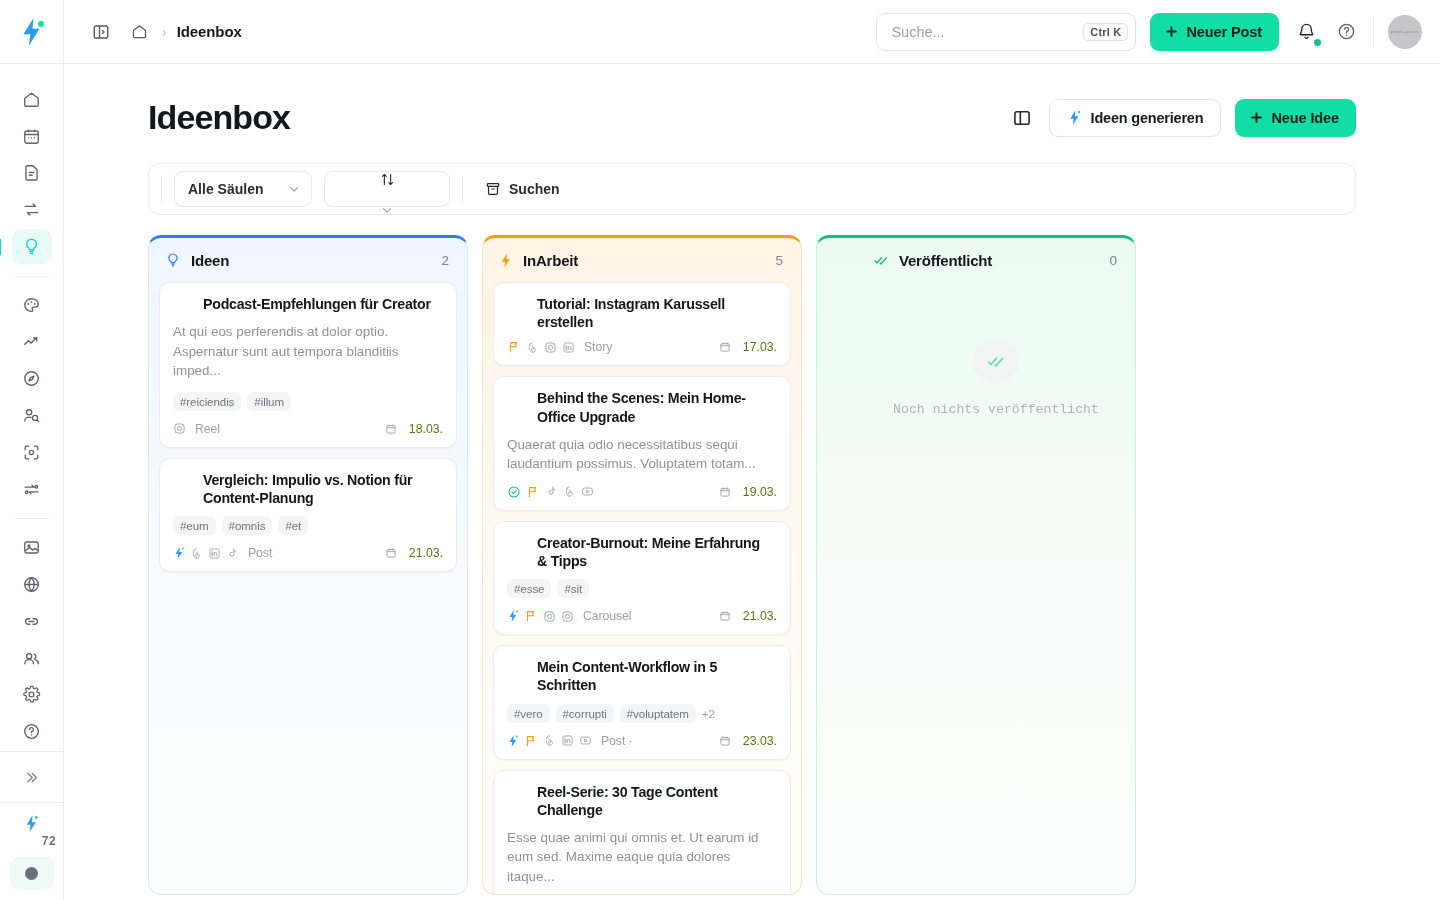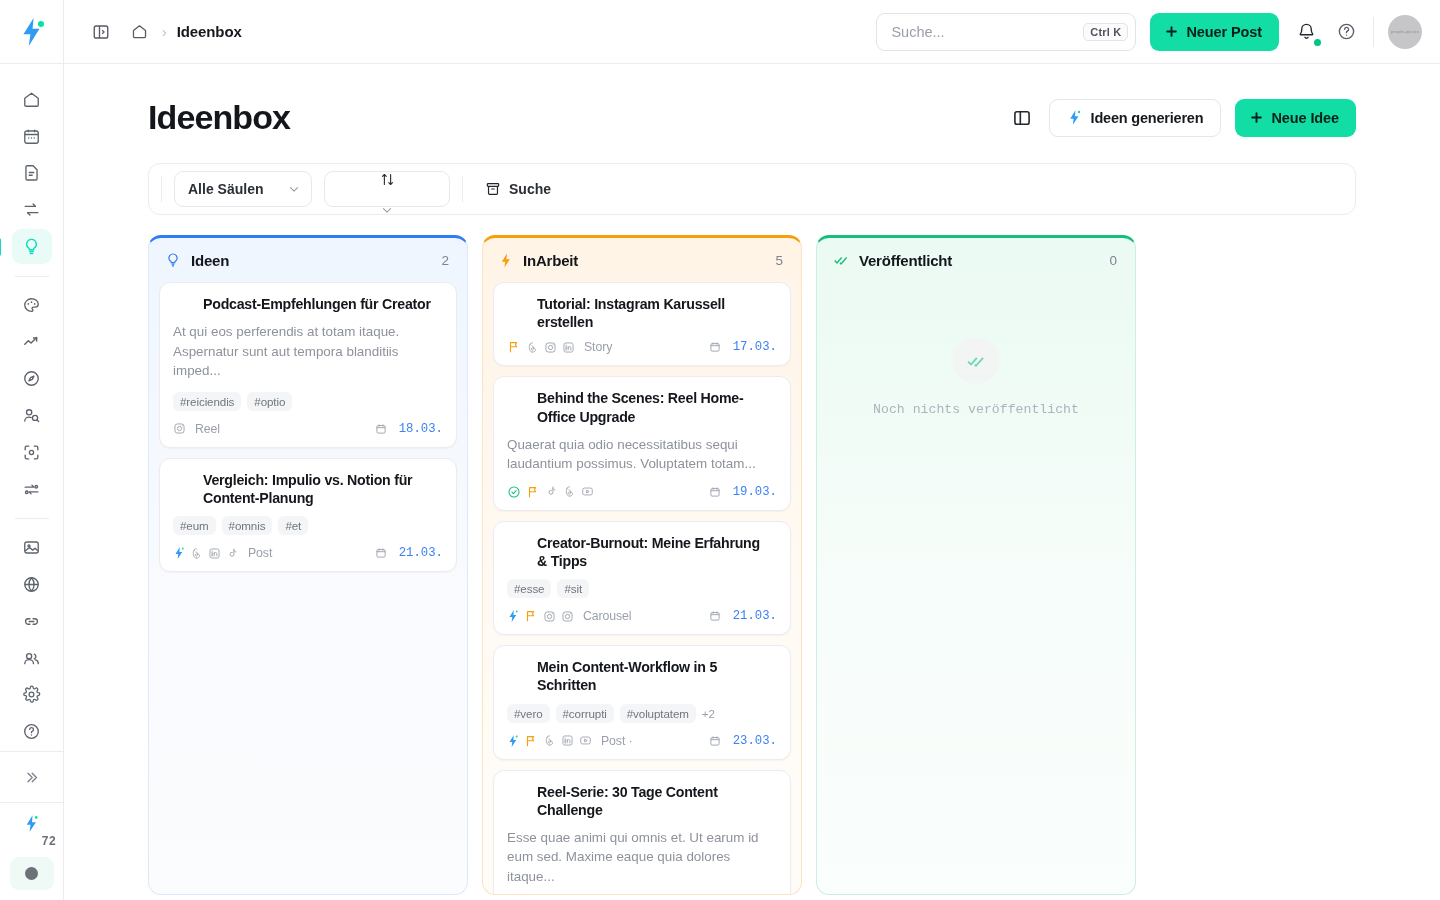--- a/index.html
+++ b/index.html
@@ -178,21 +178,21 @@
     align-items: center;
   }
   .col {
     width: 320px; flex: 0 0 320px;
     border-radius: 13px; overflow: hidden;
     border: 1px solid transparent;
     height: 660px; display: flex; flex-direction: column;
   }
   .col-ideen   { background: linear-gradient(180deg,#eff6ff 0%, #f9fbfe 55%, #fbfcfe 100%); border-color:#dce9fb; border-top: 3px solid #2f7df4; }
   .col-arbeit  { background: linear-gradient(180deg,#fff4e6 0%, #fffaf3 55%, #fffcf8 100%); border-color:#fbe3c4; border-top: 3px solid #f59f0b; }
-  .col-public  { background: linear-gradient(180deg,#ebfaf3 0%, #f7fdfa 55%, #fafefc 100%); border-color:#cdeee0; border-top: 3px solid #13c07a; }
+  .col-public  { background: linear-gradient(180deg,#ebfaf3 0%, #f7fdfa 55%, #fafefc 100%); border-color:#cdeee0; border-top: 3px solid #13c07a; padding-left: 40px; }
 
   .col-head {
     height: 44px; flex: 0 0 44px;
     display: flex; align-items: center; gap: 10px;
     padding: 0 18px 0 16px;
   }
   .col-title { font-size: 15px; font-weight: 700; color: #13161b; letter-spacing: -.2px; flex: 1 1 auto; }
   .col-count { font-size: 13.5px; color: #7e838c; font-weight: 500; }
 
   .col-body {
@@ -220,21 +220,21 @@
   .tag {
     font-size: 11.6px; color: #70757e; background: #f4f5f7;
     border-radius: 6px; padding: 3px 7px; letter-spacing: -.1px;
   }
   .tag-more { font-size: 11.6px; color: #9aa0aa; }
   .card-foot { display: flex; align-items: center; gap: 6px; }
   .foot-icons { display: flex; align-items: center; gap: 5px; }
   .foot-type { font-size: 12.3px; color: #9aa0aa; margin-left: 3px; letter-spacing: -.1px; }
   .foot-date {
     margin-left: auto; display: flex; align-items: center; gap: 12px;
-    font-size: 12.3px; color: #3b82f6; font-family: Liberation Mono, monospace;
+    font-size: 12.3px; color: #4d7c0f;
   }
 
   .empty-col {
     display: flex; flex-direction: column; align-items: center;
     padding-top: 56px; gap: 18px;
   }
   .empty-circle {
     width: 46px; height: 46px; border-radius: 50%; background: #f2f5f4;
     display: flex; align-items: center; justify-content: center;
   }
@@ -504,44 +504,44 @@
         </div>
         <span class="tb-div"></span>
         <div class="tb-archive">
           <span>
             <svg width="16" height="16" viewBox="0 0 24 24" fill="none" stroke="#22262d" stroke-width="1.8" stroke-linejoin="round">
                 <rect x="3.5" y="4" width="17" height="4" rx="1.2"></rect>
                 <path d="M5.3 8v10.5A1.5 1.5 0 0 0 6.8 20h10.4a1.5 1.5 0 0 0 1.5-1.5V8"></path>
                 <path d="M10 12h4" stroke-linecap="round"></path>
               </svg>
           </span>
-          <span class="lbl">Suche</span>
+          <span class="lbl">Suchen</span>
         </div>
       </div>
     </div>
 
     <div class="board" id="board">
         <div class="col col-ideen">
           <div class="col-head">
             <span style="display: inline-flex; align-items: center;">
               <svg width="16" height="16" viewBox="0 0 24 24" fill="none" stroke="#2f7df4" stroke-width="1.8">
                 <path d="M12 3a6 6 0 0 0-3.5 10.9c.6.5.9 1.1.9 1.8v.3h5.2v-.3c0-.7.3-1.3.9-1.8A6 6 0 0 0 12 3z"></path>
                 <path d="M9.8 18.3h4.4M10.5 20.8h3"></path>
               </svg>
             </span>
             <span class="col-title">Ideen</span>
             <span class="col-count">2</span>
           </div>
           <div class="col-body">
             <div class="card">
               <div class="card-title">Podcast-Empfehlungen für Creator</div>
-              <div class="card-desc">At qui eos perferendis at totam itaque. Aspernatur sunt aut tempora blanditiis imped...</div>
+              <div class="card-desc">At qui eos perferendis at dolor optio. Aspernatur sunt aut tempora blanditiis imped...</div>
               <div class="tags">
                 <span class="tag">#reiciendis</span>
-                <span class="tag">#optio</span>
+                <span class="tag">#illum</span>
               </div>
               <div class="card-foot">
                 <div class="foot-icons">
                   <span style="display: inline-flex; align-items: center;">
                     <svg width="13" height="13" viewBox="0 0 24 24" fill="none" stroke="#9aa0aa" stroke-width="1.7">
                       <rect x="3.6" y="3.6" width="16.8" height="16.8" rx="4.6"></rect>
                       <circle cx="12" cy="12" r="3.9"></circle>
                       <circle cx="17" cy="7" r="1" fill="#9aa0aa" stroke="none"></circle>
                     </svg>
                   </span>
@@ -654,21 +654,21 @@
                     <svg width="12" height="12" viewBox="0 0 24 24" fill="none" stroke="#9aa0aa" stroke-width="1.8">
                       <rect x="3.8" y="5.2" width="16.4" height="15" rx="2.4"></rect>
                       <path d="M3.8 9.4h16.4M8.2 3.6v3M15.8 3.6v3" stroke-linecap="round"></path>
                     </svg>
                   </span>
                   <span>17.03.</span>
                 </span>
               </div>
             </div>
             <div class="card">
-              <div class="card-title">Behind the Scenes: Reel Home-Office Upgrade</div>
+              <div class="card-title">Behind the Scenes: Mein Home-Office Upgrade</div>
               <div class="card-desc">Quaerat quia odio necessitatibus sequi laudantium possimus. Voluptatem totam...</div>
               <div class="card-foot">
                 <div class="foot-icons">
                   <span style="display: inline-flex; align-items: center;">
                     <svg width="14" height="14" viewBox="0 0 24 24" fill="none" stroke="#14c07a" stroke-width="1.8">
                       <circle cx="12" cy="12" r="8.6"></circle>
                       <path d="M8.4 12.2l2.5 2.5 4.8-5" stroke-linecap="round" stroke-linejoin="round"></path>
                     </svg>
                   </span>
                   <span style="display: inline-flex; align-items: center;">

